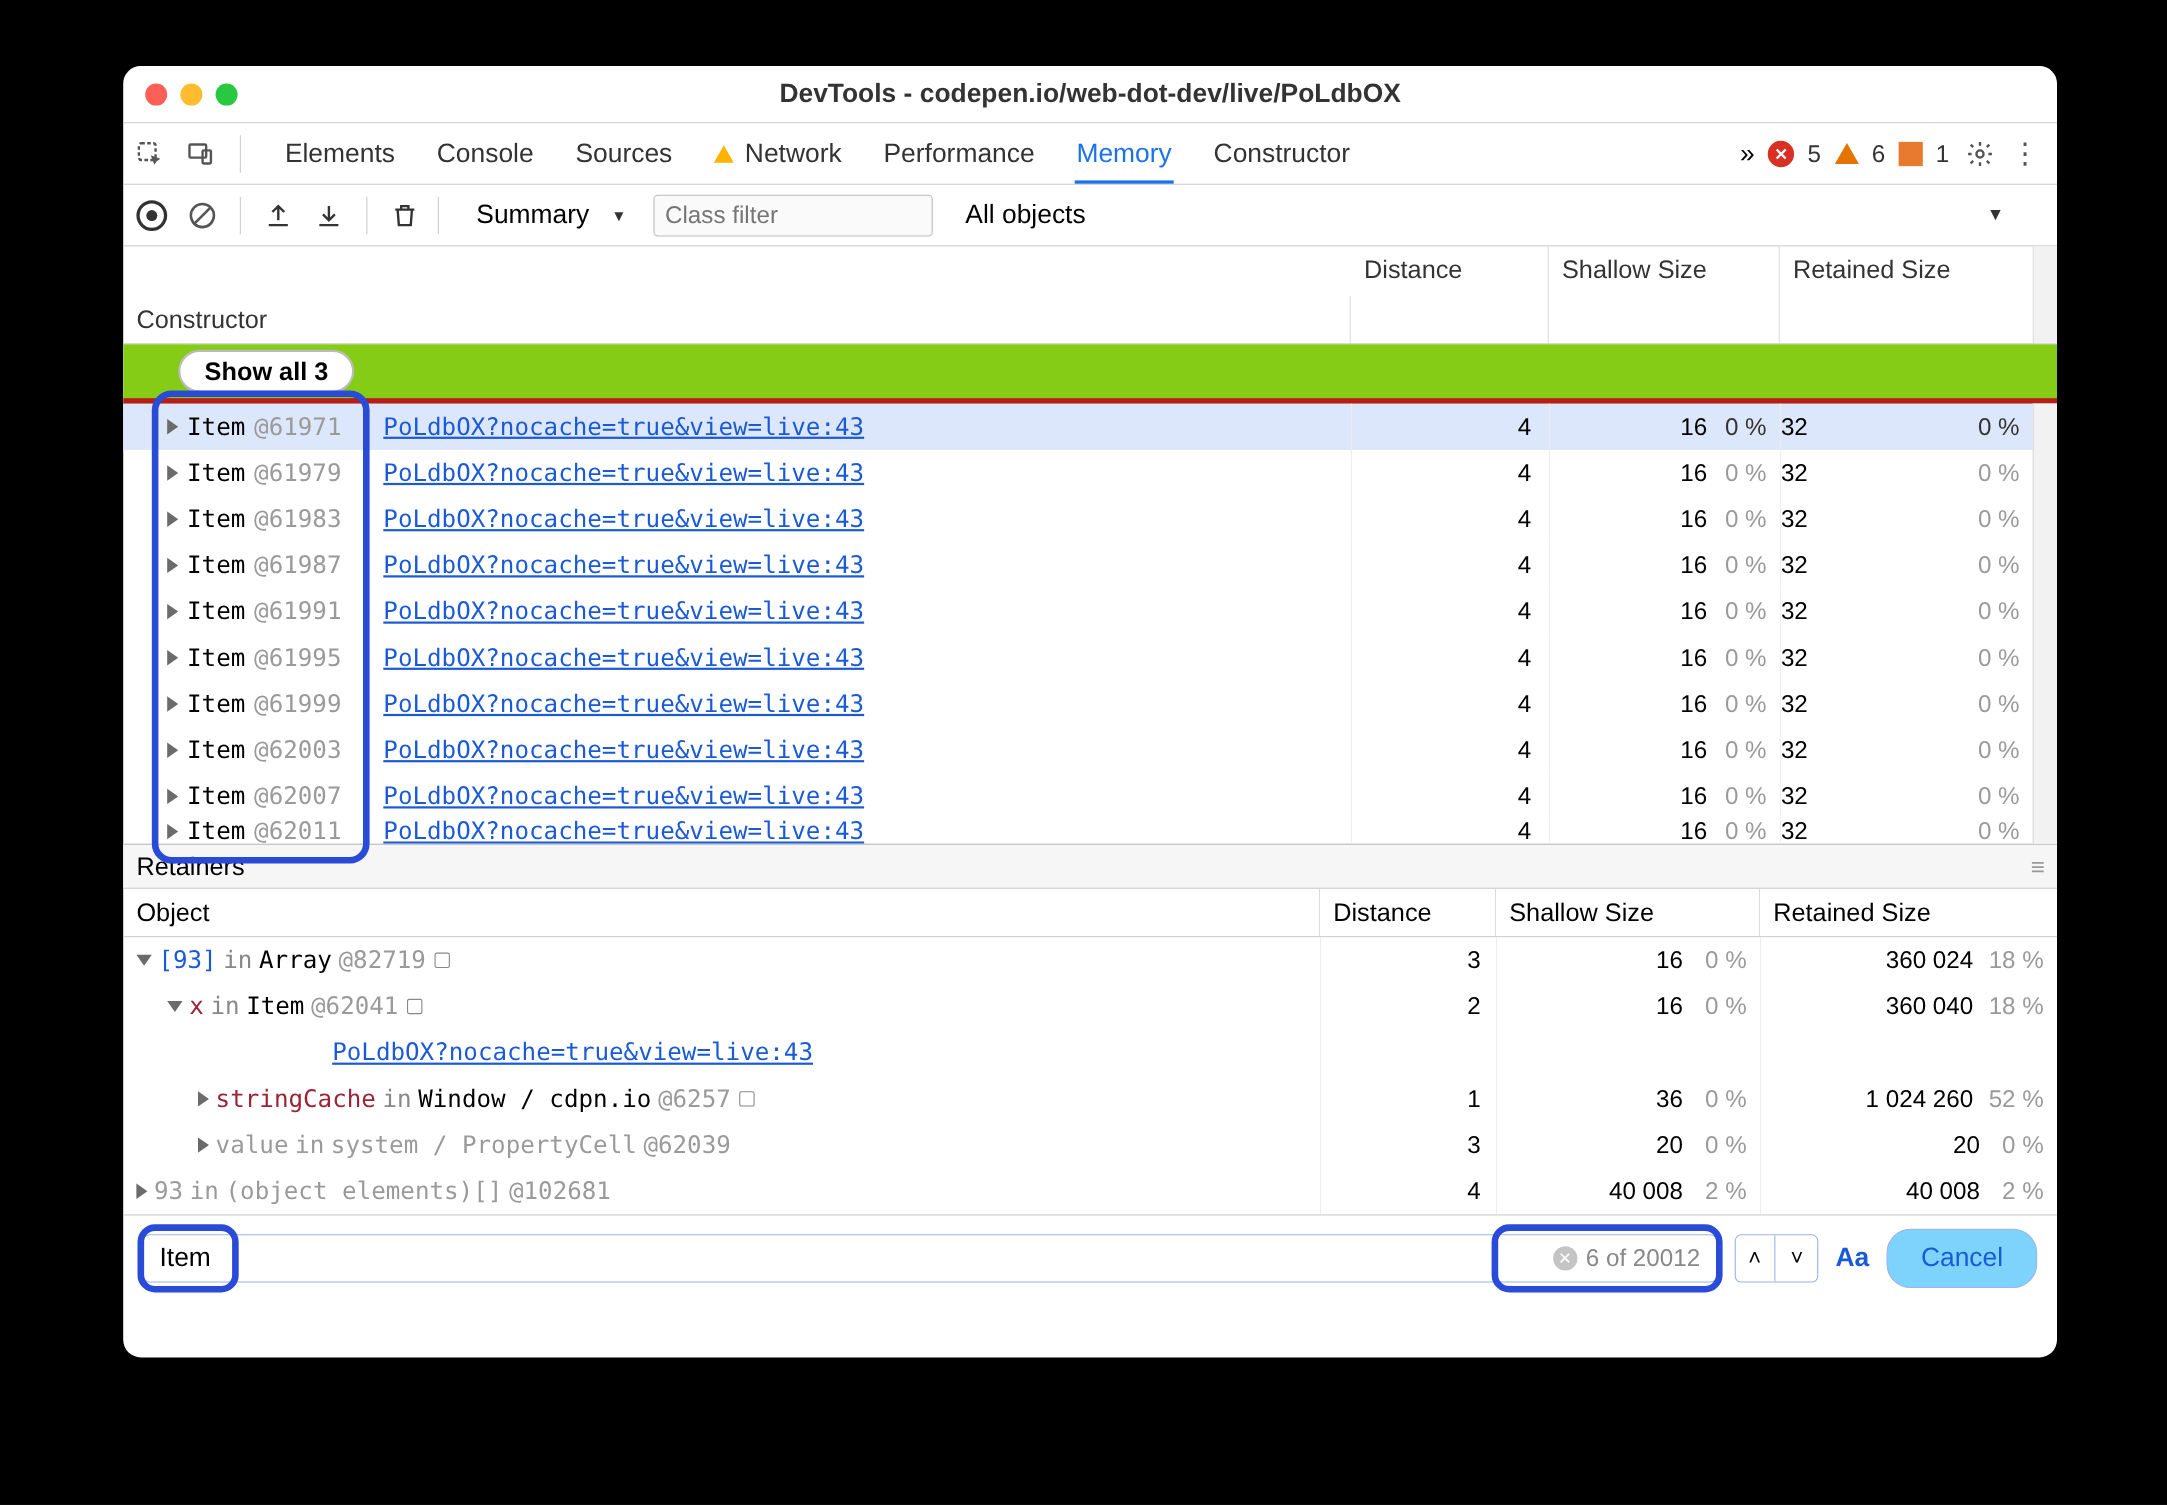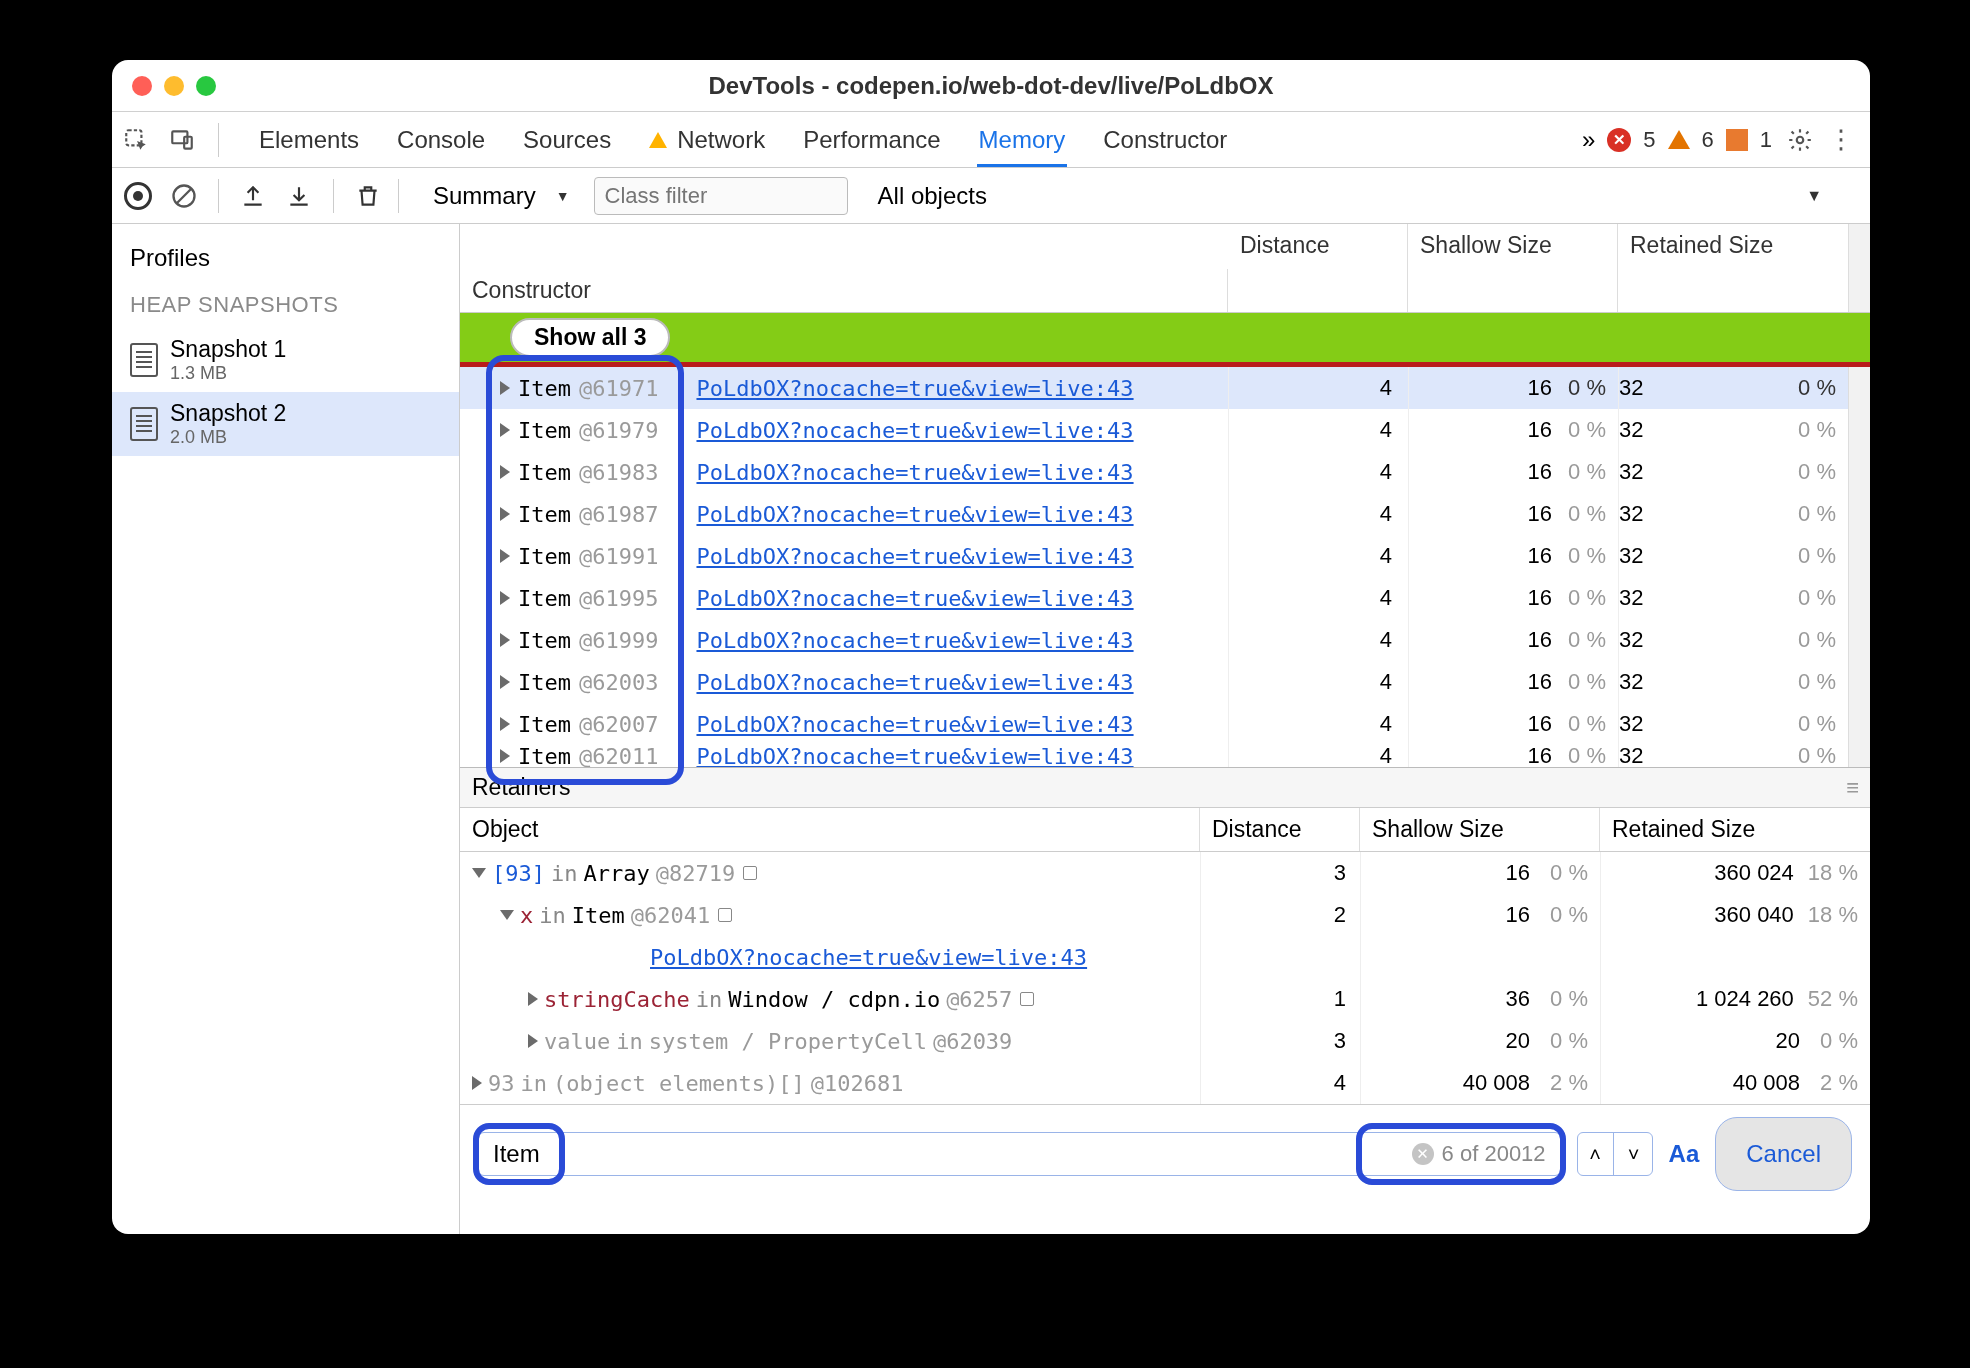--- a/index.html
+++ b/index.html
@@ -110,21 +110,21 @@
   .searchwrap { flex:1; display:flex; align-items:center; border:1.5px solid #9ab4e8; border-radius:6px; height:44px; position:relative; }
   .searchin { flex:1; border:none; outline:none; height:100%; font-size:24px; padding:0 14px; background:transparent;}
   .matchct { color:#888; font-size:22px; padding-right:14px; display:flex; align-items:center; gap:8px;}
   .clear-x { width:22px;height:22px;border-radius:50%;background:#c4c4c4;color:#fff;display:inline-flex;align-items:center;justify-content:center;font-size:15px;}
   .hi-search-in { position:absolute; left:-6px; top:-10px; width:92px; height:62px; border:6px solid #2a4bd7; border-radius:16px; pointer-events:none; z-index:5;}
   .hi-search-ct { position:absolute; right:-6px; top:-10px; width:210px; height:62px; border:6px solid #2a4bd7; border-radius:16px; pointer-events:none; z-index:5;}
   .nav-ud { display:flex; flex-direction:row; gap:2px; border:1.5px solid #9ab4e8; border-radius:6px; height:44px;}
   .nav-ud span { width:36px; display:flex;align-items:center;justify-content:center; cursor:pointer; font-size:20px;}
   .nav-ud span:first-child { border-right:1px solid #9ab4e8; }
   .aa { color:#1a5ad7; font-weight:600; font-size:24px; cursor:pointer;}
-  .cancel { border:1.5px solid #9ab4e8; border-radius:22px; padding:22px 30px; color:#1a5ad7; font-size:24px; cursor:pointer; background:#e5e5e5;}
+  .cancel { border:1.5px solid #9ab4e8; border-radius:22px; padding:12px 30px; color:#1a5ad7; font-size:24px; cursor:pointer; background:#7dd3fc;}
   .rows-scrollpad { position:absolute; top:0; right:0; width:22px; bottom:0; background:#f2f2f2; border-left:1px solid #ddd;}
 </style>
 </head>
 <body>
 
 <div class="window">
 
   <div class="titlebar">
     <div class="traffic">
       <div class="dot red"></div>
@@ -220,40 +220,20 @@
       <span>Summary</span>
       <span class="dd-caret">▼</span>
     </div>
     <input class="cfilter" placeholder="Class filter" style="">
     <span class="allobj">All objects</span>
     <div class="row2-spacer"></div>
     <span class="row2-caret2">▼</span>
   </div>
 
   <div class="body">
-    <div class="sidebar">
-      <div class="sb-title">Profiles</div>
-      <div class="sb-hdr">HEAP SNAPSHOTS</div>
-      <div id="snaps">
-          <div class="snap">
-            <div class="snap-ic"></div>
-    <div class="snap-txt">
-      <span class="snap-name">Snapshot 1</span>
-      <span class="snap-sz">1.3 MB</span>
-            </div>
-          </div>
-          <div class="snap active">
-            <div class="snap-ic"></div>
-    <div class="snap-txt">
-      <span class="snap-name">Snapshot 2</span>
-      <span class="snap-sz">2.0 MB</span>
-            </div>
-          </div>
-        </div>
-    </div>
 
     <div class="main">
       <div class="grid-hdr">
         <div class="gh-cell gh-constructor">Constructor</div>
         <div class="gh-cell gh-distance">Distance</div>
         <div class="gh-cell gh-shallow">Shallow Size</div>
         <div class="gh-cell gh-retained">Retained Size</div>
         <div class="gh-scroll"></div>
       </div>
       <div class="showall-row">

